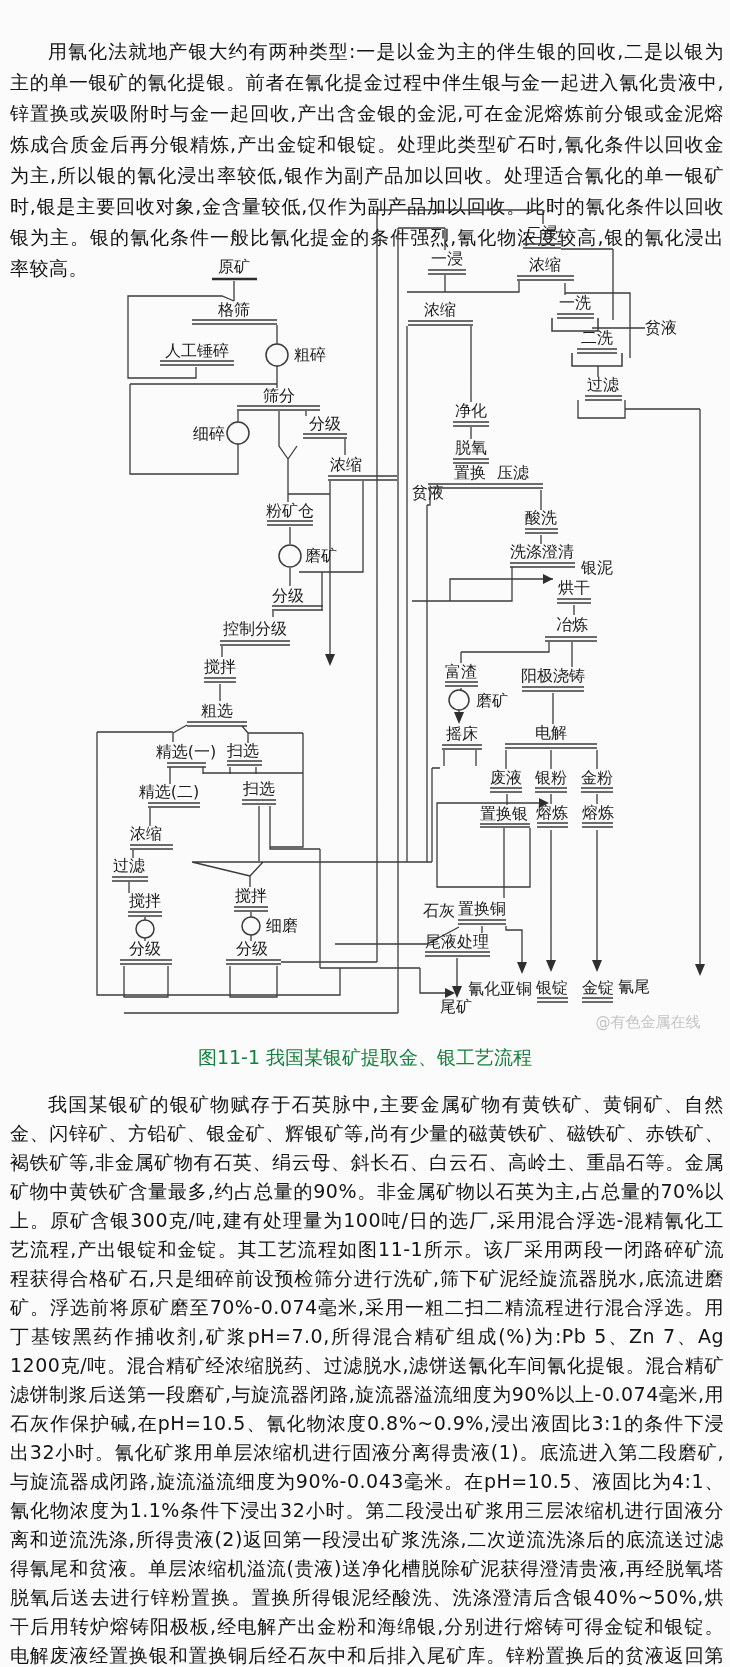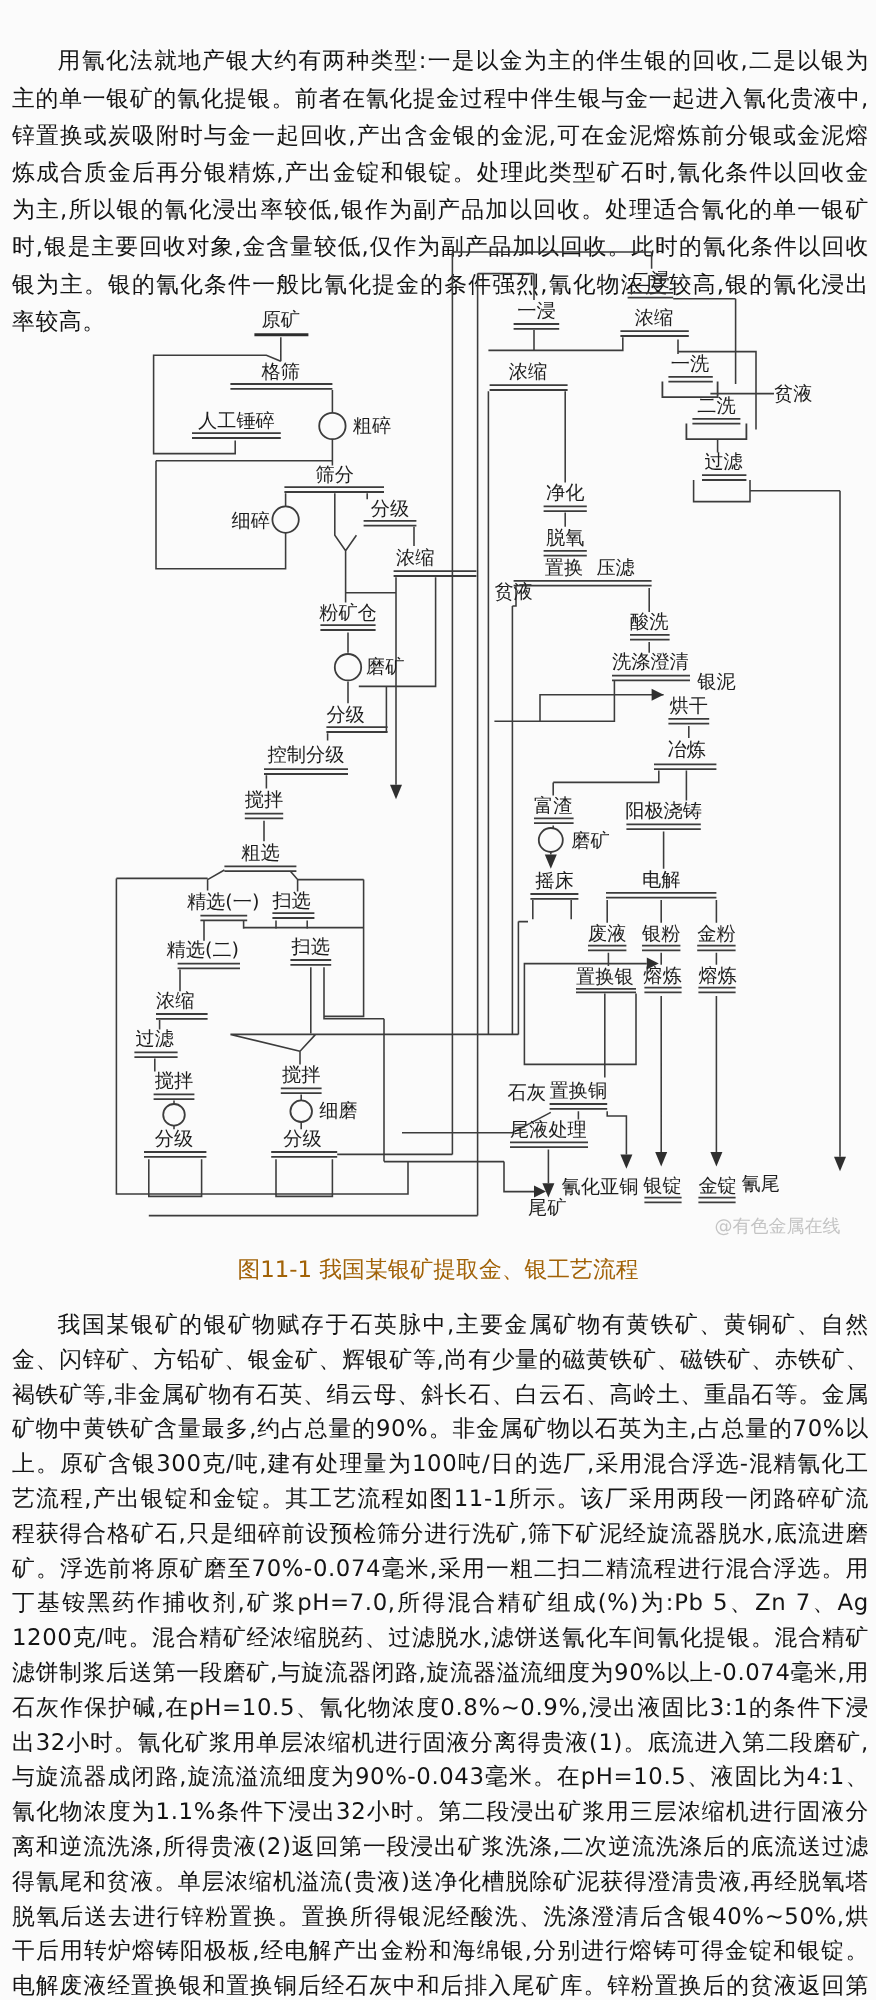--- a/index.html
+++ b/index.html
@@ -10,21 +10,21 @@
   }
   .para{
     position:absolute;left:10px;right:6px;margin:0;
     font-size:19px;text-align:justify;text-indent:2em;
     color:#141414;letter-spacing:0.5px;
   }
   #intro{top:36px;line-height:31px;}
   #bodytext{top:1090px;line-height:29px;}
   #caption{
     position:absolute;top:1045px;left:0;width:730px;margin:0;
-    text-align:center;font-size:19px;color:#a16207;
+    text-align:center;font-size:19px;color:#15803d;
   }
   svg{position:absolute;left:0;top:0;}
   .flow{stroke:#3c3c3c;stroke-width:1.3;fill:none;}
   .ul{stroke:#3c3c3c;stroke-width:1.5;fill:none;}
   .ulbold{stroke:#2c2c2c;stroke-width:2.6;fill:none;}
   .mill{stroke:#3c3c3c;stroke-width:1.5;fill:#fbfbfb;}
   .arr{fill:#2f2f2f;stroke:none;}
   .nlabel{font-size:16px;fill:#1d1d1d;text-anchor:middle;}
   .wm{font-size:15px;fill:#c4c4c4;text-anchor:middle;}
 </style>

